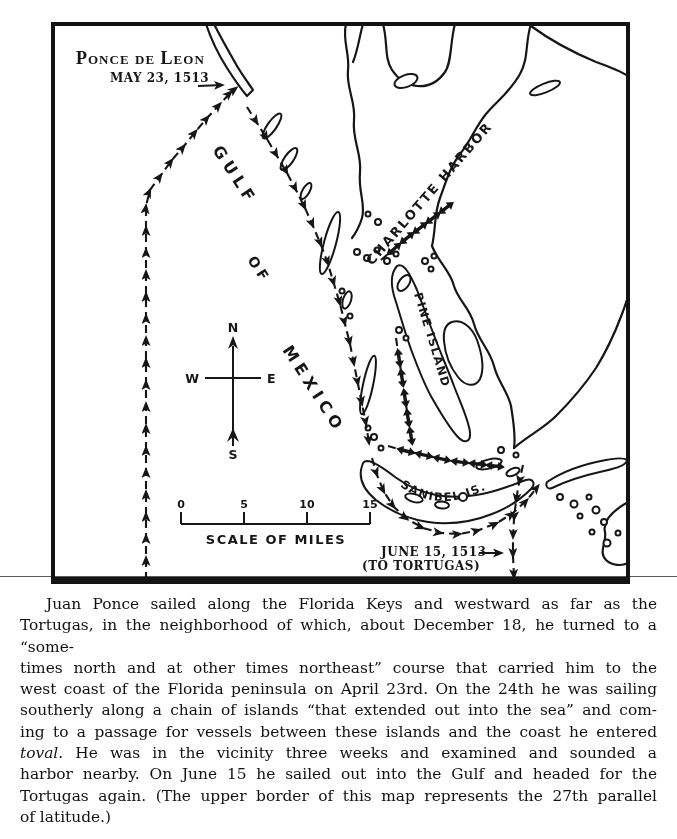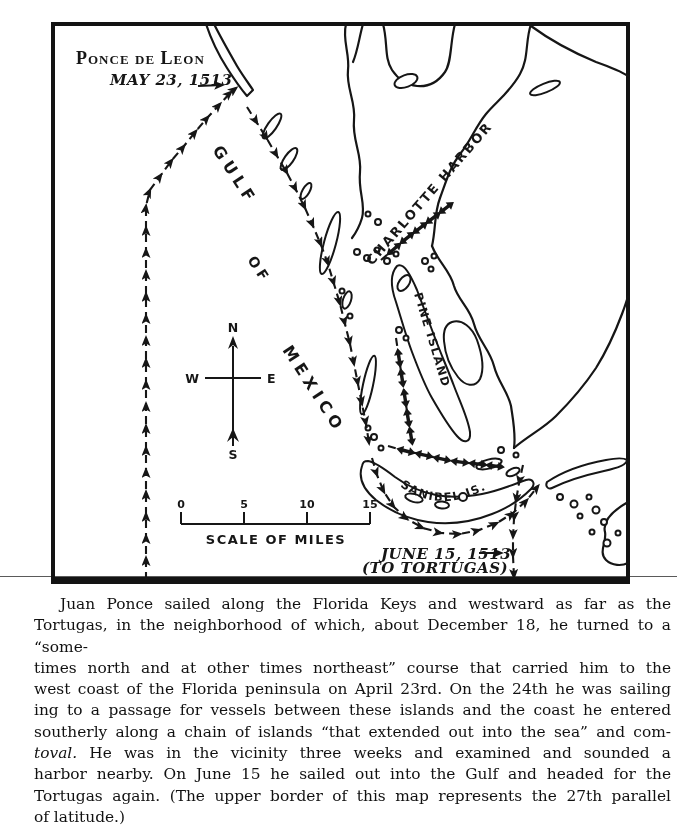--- a/index.html
+++ b/index.html
@@ -20,26 +20,26 @@
   .sea-label{font-size:16px;letter-spacing:5px;}
   .sea-label-sm{font-size:14px;letter-spacing:4px;}
   .harbor-label{font-size:13px;letter-spacing:2px;}
   .island-label{font-size:11.5px;letter-spacing:1.5px;}
   .compass-letter{font-size:12.5px;}
   .scale-num{font-size:11px;}
   .scale-title{font-size:13px;letter-spacing:1.5px;}
   
   #ponce-label{left:76px;top:48px;font-family:Liberation Serif, serif;font-weight:bold;
                font-variant:small-caps;font-size:18px;letter-spacing:1px;}
-  .date-label{font-family:"DejaVu Serif",serif;font-weight:bold;font-size:15px;letter-spacing:.5px;font-style:italic;}
+  .date-label{font-family:"DejaVu Serif",serif;font-weight:bold;font-size:12px;letter-spacing:.5px;}
   #may-date{left:110px;top:71px;}
   #june-date{left:381px;top:545px;}
   #tortugas{left:362px;top:559px;}
   
-  #caption{left:34px;top:594px;width:637px;font-family:"DejaVu Serif",serif;
+  #caption{left:20px;top:594px;width:637px;font-family:"DejaVu Serif",serif;
            font-size:15.4px;line-height:21.3px;color:#111;}
   .cap-line{white-space:normal;}
   .cap-line.just{text-align:justify;text-align-last:justify;}
   .cap-line.indent{text-indent:26px;}
   .cap-line .it{font-style:italic;}
 </style>
 </head>
 <body>
 
 <div class="abs" id="parallel-line"></div>
@@ -182,19 +182,19 @@
 <div class="abs" id="ponce-label">Ponce de Leon</div>
 <div class="abs date-label" id="may-date">MAY 23, 1513</div>
 <div class="abs date-label" id="june-date">JUNE 15, 1513</div>
 <div class="abs date-label" id="tortugas">(TO TORTUGAS)</div>
 
 <div class="abs" id="caption">
     <div class="cap-line indent just"><span>Juan Ponce sailed along the Florida Keys and westward as far as the</span></div>
     <div class="cap-line just"><span>Tortugas, in the neighborhood of which, about December 18, he turned to a “some-</span></div>
     <div class="cap-line just"><span>times north and at other times northeast” course that carried him to the</span></div>
     <div class="cap-line just"><span>west coast of the Florida peninsula on April 23rd.  On the 24th he was sailing</span></div>
+    <div class="cap-line just"><span>southerly along a chain of islands “that extended out into the sea” and com-</span></div>
     <div class="cap-line just"><span>ing to a passage for vessels between these islands and the coast he entered</span></div>
-    <div class="cap-line just"><span>southerly along a chain of islands “that extended out into the sea” and com-</span></div>
     <div class="cap-line just"><span class="it">toval.</span><span>  He was in the vicinity three weeks and examined and sounded a</span></div>
     <div class="cap-line just"><span>harbor nearby.  On June 15 he sailed out into the Gulf and headed for the</span></div>
     <div class="cap-line just"><span>Tortugas again.  (The upper border of this map represents the 27th parallel</span></div>
     <div class="cap-line"><span>of latitude.)</span></div>
   </div>
 
 </body></html>

